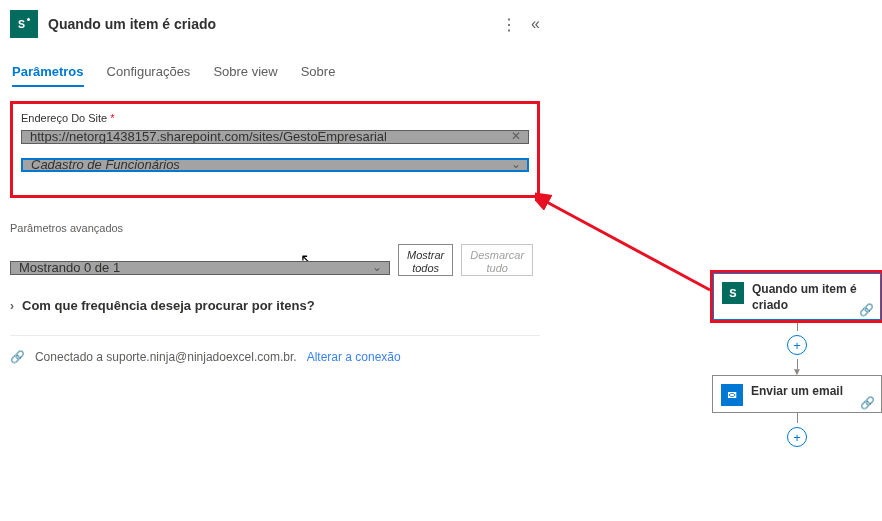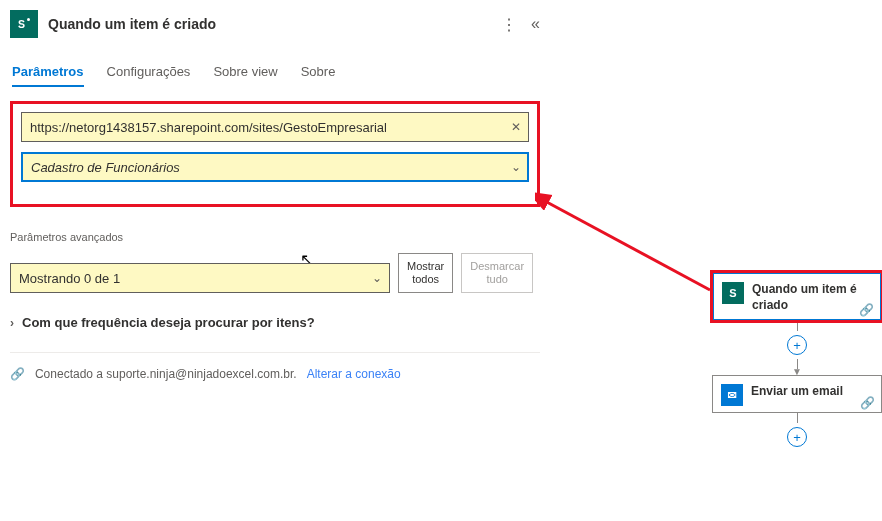--- a/index.html
+++ b/index.html
@@ -16,30 +16,30 @@
 
   .tabs { display: flex; gap: 23px; padding: 14px 2px 0 2px; border-bottom: none; }
   .tab { font-size: 13px; color: #605e5c; padding: 6px 0; cursor: pointer; }
   .tab.active { color: #0078d4; font-weight: 600; border-bottom: 2px solid #0078d4; }
 
   .red-box { border: 3px solid #e81123; padding: 8px 8px 12px 8px; margin-top: 14px; }
 
   .field-label { font-size: 11px; color: #323130; margin-bottom: 3px; }
   .field-label .req { color: #e81123; }
   .field-wrap { position: relative; margin-bottom: 10px; }
-  .input { width: 100%; height: 30px; border: 1px solid #605e5c; padding: 4px 28px 4px 8px; font-size: 13px; color: #323130; background: #fef9c3; }
+  .input { width: 100%; height: 14px; border: 1px solid #605e5c; padding: 4px 28px 4px 8px; font-size: 13px; color: #323130; background: #a3a3a3; }
   .input.active { border: 2px solid #0078d4; font-style: italic; }
   .in-icon { position: absolute; right: 8px; top: 50%; transform: translateY(-50%); color: #605e5c; font-size: 12px; }
 
   .cursor-arrow { position: absolute; left: 300px; top: 250px; font-size: 16px; color: #000; }
 
   .adv-label { font-size: 11px; color: #605e5c; margin-top: 24px; margin-bottom: 10px; }
   .adv-row { display: flex; gap: 8px; align-items: flex-end; }
   .adv-select { flex: 0 0 380px; position: relative; }
-  .btn { border: 1px solid #8a8886; background: #fff; font-size: 11px; padding: 4px 8px; color: #323130; cursor: pointer; text-align: center; line-height: 1.2; height: 40px; }
+  .btn { border: 1px solid #8a8886; background: #fff; font-size: 11px; padding: 4px 8px; color: #323130; cursor: pointer; text-align: center; line-height: 1.2; height: 32px; font-style: italic; }
   .btn.disabled { color: #a19f9d; border-color: #c8c6c4; cursor: default; }
 
   .expander { display: flex; align-items: center; gap: 8px; font-size: 13px; font-weight: 600; margin-top: 22px; cursor: pointer; color: #323130; }
   .expander .chev { font-size: 12px; color: #605e5c; }
 
   .divider { border: none; border-top: 1px solid #edebe9; margin: 22px 0 14px 0; }
 
   .conn-row { display: flex; align-items: center; gap: 10px; font-size: 12px; color: #605e5c; }
   .conn-row .link-icon { color: #605e5c; }
   .conn-row a { color: #3b82f6; text-decoration: none; cursor: pointer; }
@@ -81,20 +81,23 @@
   </div>
 
   <div class="tabs">
     <div class="tab active">Parâmetros</div>
     <div class="tab">Configurações</div>
     <div class="tab">Sobre view</div>
     <div class="tab">Sobre</div>
   </div>
 
   <div class="red-box">
+    <div class="field-label">
+      <span>Endereço Do Site</span> <span class="req">*</span>
+    </div>
     <div class="field-wrap">
       <input class="input" value="https://netorg1438157.sharepoint.com/sites/GestoEmpresarial" style="">
       <span class="in-icon">✕</span>
     </div>
 
     <div class="field-wrap">
       <input class="input active" value="Cadastro de Funcionários" style="">
       <span class="in-icon">⌄</span>
     </div>
   </div>

